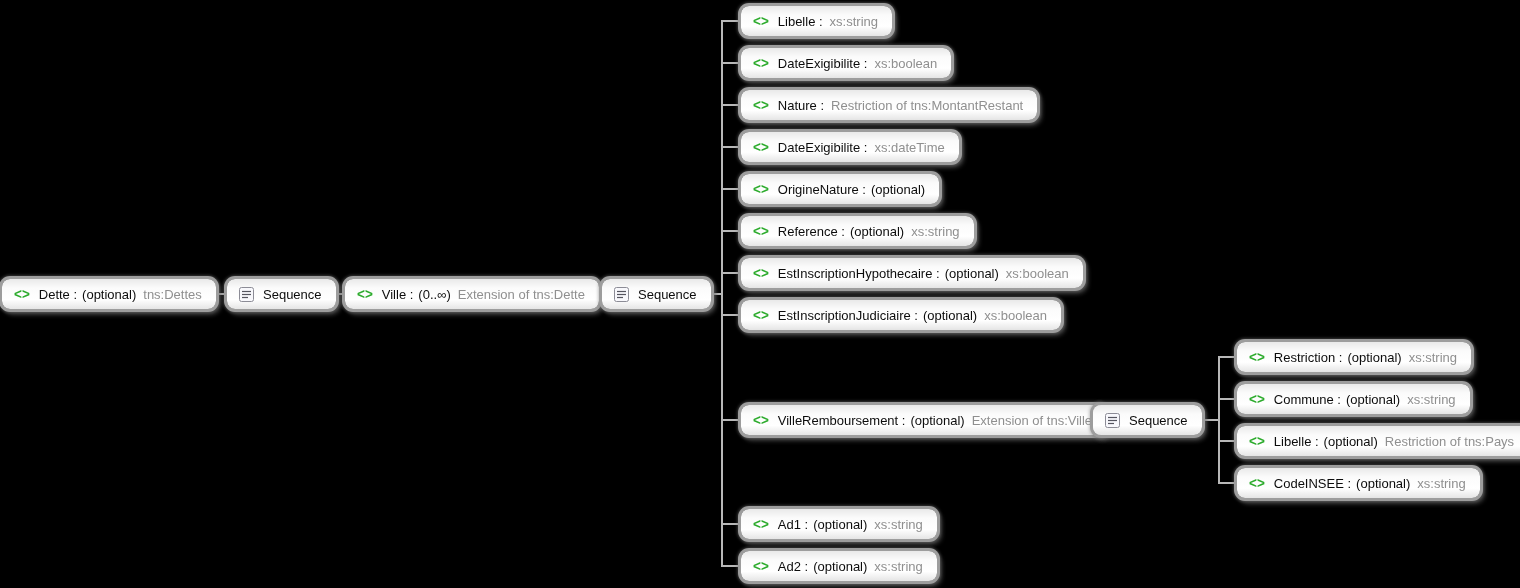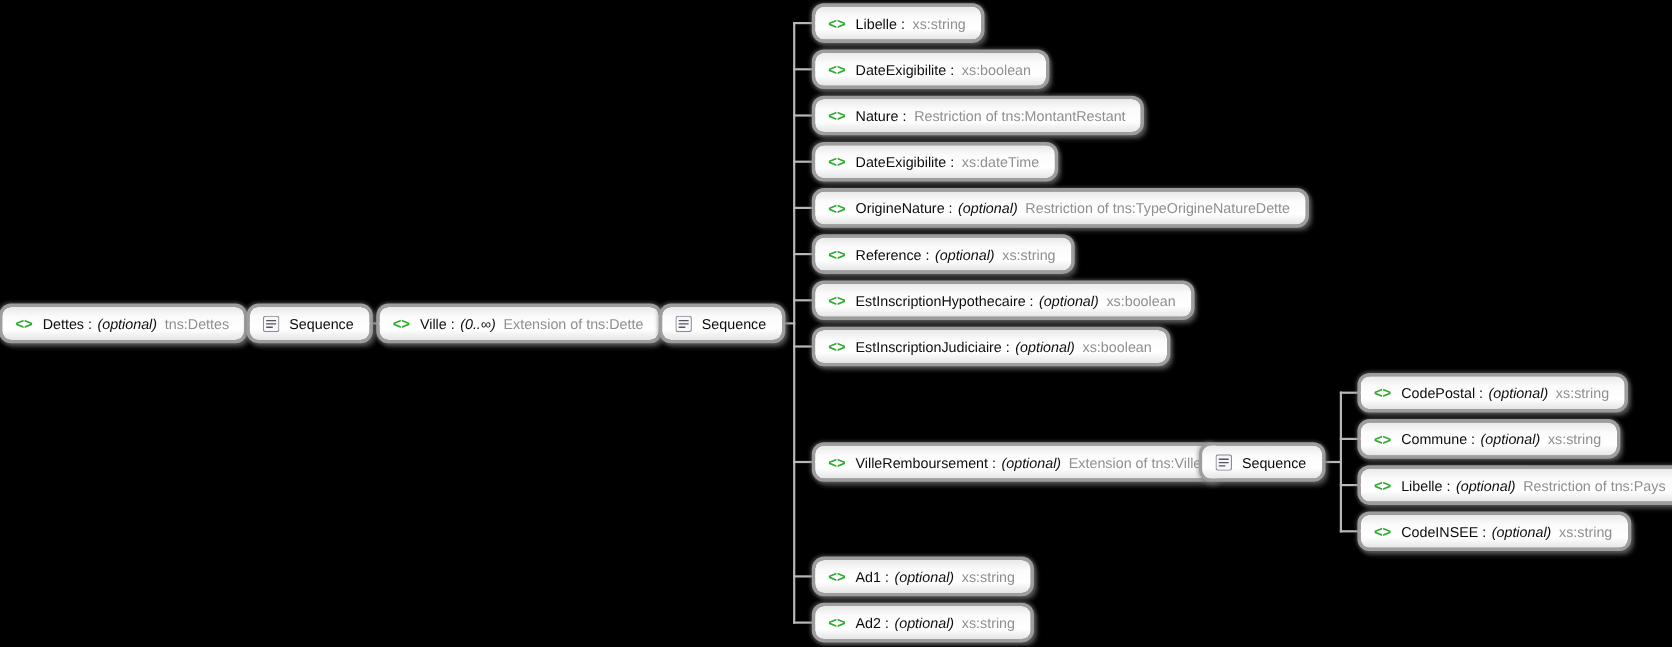--- a/index.html
+++ b/index.html
@@ -20,21 +20,21 @@
                0 0 3px 4px rgba(125,125,125,0.45),
                3px 4px 4px 2px rgba(105,105,105,0.55);
     font-size:13px;color:#111;
   }
   .el-icon{
     color:#2cab2c;font-weight:900;font-size:13.5px;letter-spacing:0px;
     margin-right:9px;transform:scaleY(1.05);
   }
   .seq-icon{display:inline-flex;margin-right:9px;}
   .t{color:#0c0c0c;}
-  .m{color:#0c0c0c;margin-left:5px;font-style:italic;}
+  .m{color:#0c0c0c;margin-left:5px;}
   .a{color:#8f8f8f;margin-left:7px;}
   .m:empty,.a:empty{display:none;}
 </style>
 </head>
 <body>
 
 <div id="canvas">
 
   <div class="line hline" style="left:150px;top:293px;width:100px;"></div>
   <div class="line hline" style="left:300px;top:293px;width:60px;"></div>
@@ -60,21 +60,21 @@
 
   <div class="line vline" style="left:1218px;top:356px;height:128px;"></div>
 
   <div class="line hline" style="left:1218px;top:356px;width:24px;"></div>
   <div class="line hline" style="left:1218px;top:398px;width:24px;"></div>
   <div class="line hline" style="left:1218px;top:440px;width:24px;"></div>
   <div class="line hline" style="left:1218px;top:482px;width:24px;"></div>
 
   <div class="node" style="left:2px;top:279px;">
     <span class="el-icon">&lt;&gt;</span>
-    <span class="t">Dettes :</span>
+    <span class="t">Dette :</span>
     <span class="m">(optional)</span>
     <span class="a">tns:Dettes</span>
   </div>
 
   <div class="node" style="left:227px;top:279px;">
     <span class="seq-icon">
         <svg width="15" height="15" viewBox="0 0 15 15">
           <rect x="0.5" y="0.5" width="14" height="14" rx="2" fill="#f8f8fc" stroke="#8c8c96"></rect>
           <line x1="3" y1="4.5" x2="12" y2="4.5" stroke="#55555f" stroke-width="1.2"></line>
           <line x1="3" y1="7.5" x2="12" y2="7.5" stroke="#55555f" stroke-width="1.2"></line>
@@ -124,21 +124,20 @@
   <div class="node" style="left:741px;top:132px;">
     <span class="el-icon">&lt;&gt;</span>
     <span class="t">DateExigibilite :</span>
     <span class="a">xs:dateTime</span>
   </div>
 
   <div class="node" style="left:741px;top:174px;">
     <span class="el-icon">&lt;&gt;</span>
     <span class="t">OrigineNature :</span>
     <span class="m">(optional)</span>
-    <span class="a">Restriction of tns:TypeOrigineNatureDette</span>
   </div>
 
   <div class="node" style="left:741px;top:216px;">
     <span class="el-icon">&lt;&gt;</span>
     <span class="t">Reference :</span>
     <span class="m">(optional)</span>
     <span class="a">xs:string</span>
   </div>
 
   <div class="node" style="left:741px;top:258px;">
@@ -169,21 +168,21 @@
           <line x1="3" y1="4.5" x2="12" y2="4.5" stroke="#55555f" stroke-width="1.2"></line>
           <line x1="3" y1="7.5" x2="12" y2="7.5" stroke="#55555f" stroke-width="1.2"></line>
           <line x1="3" y1="10.5" x2="9" y2="10.5" stroke="#55555f" stroke-width="1.2"></line>
         </svg>
       </span>
     <span class="t">Sequence</span>
   </div>
 
   <div class="node" style="left:1237px;top:342px;">
     <span class="el-icon">&lt;&gt;</span>
-    <span class="t">CodePostal :</span>
+    <span class="t">Restriction :</span>
     <span class="m">(optional)</span>
     <span class="a">xs:string</span>
   </div>
 
   <div class="node" style="left:1237px;top:384px;">
     <span class="el-icon">&lt;&gt;</span>
     <span class="t">Commune :</span>
     <span class="m">(optional)</span>
     <span class="a">xs:string</span>
   </div>

